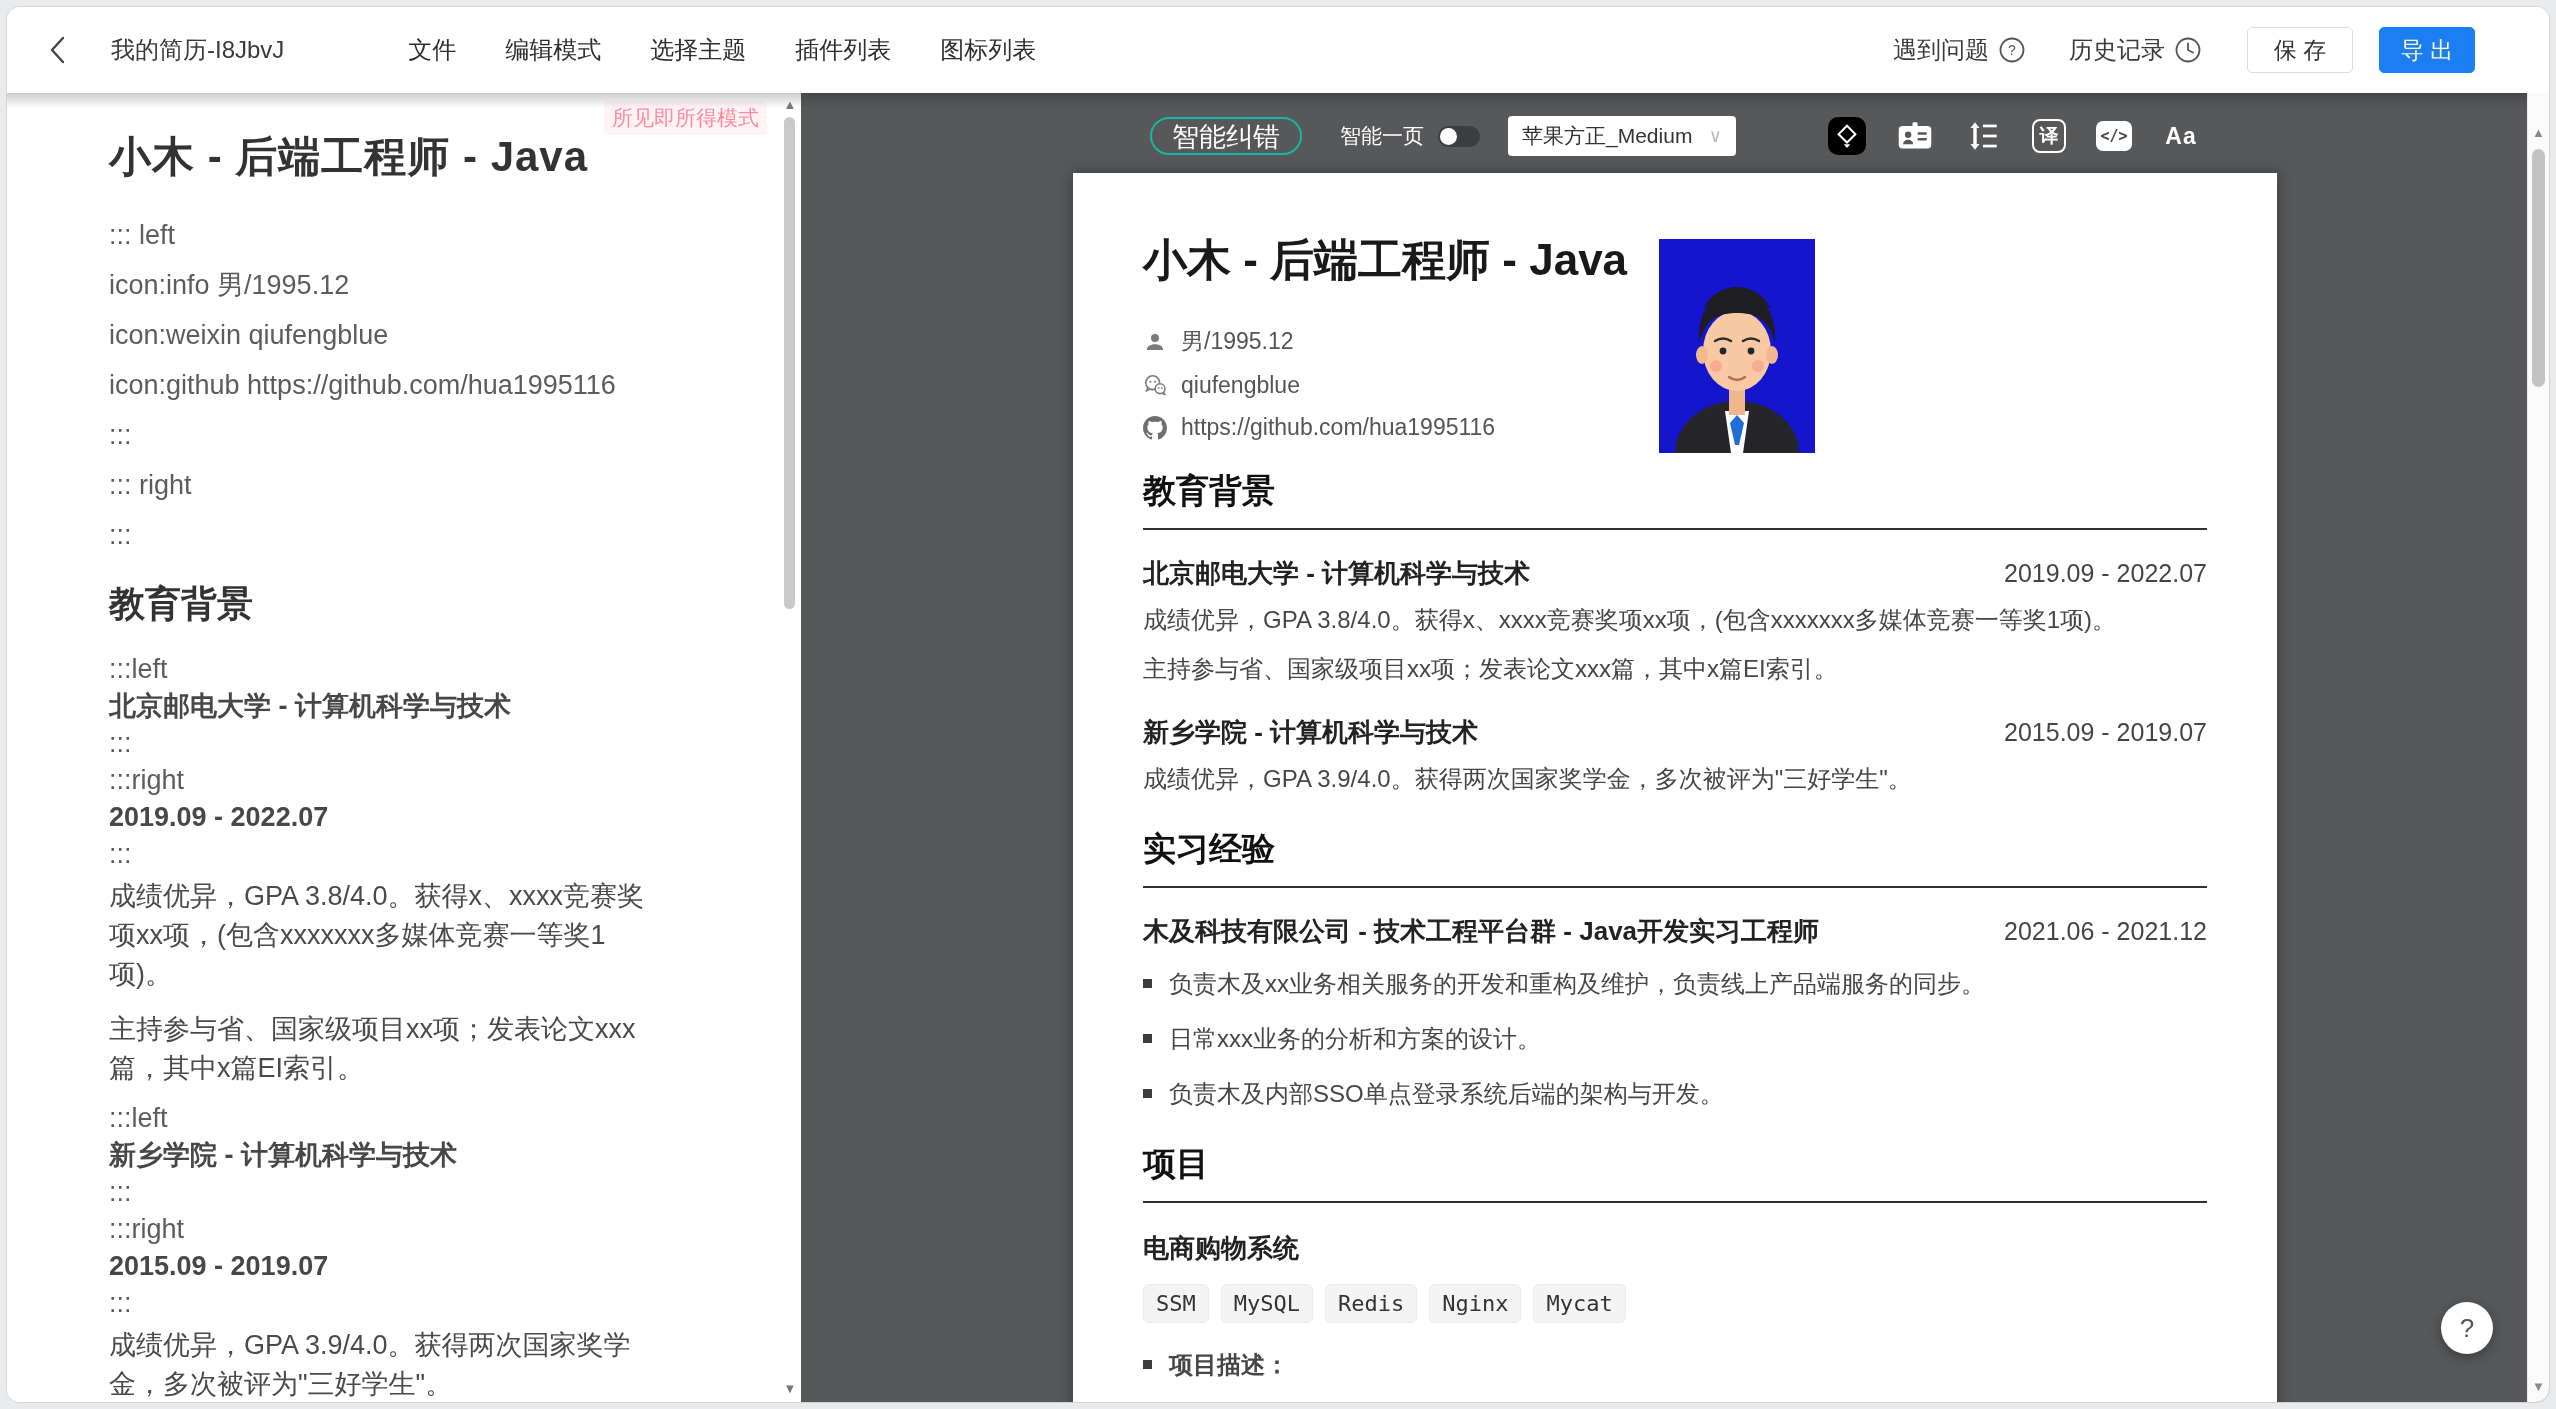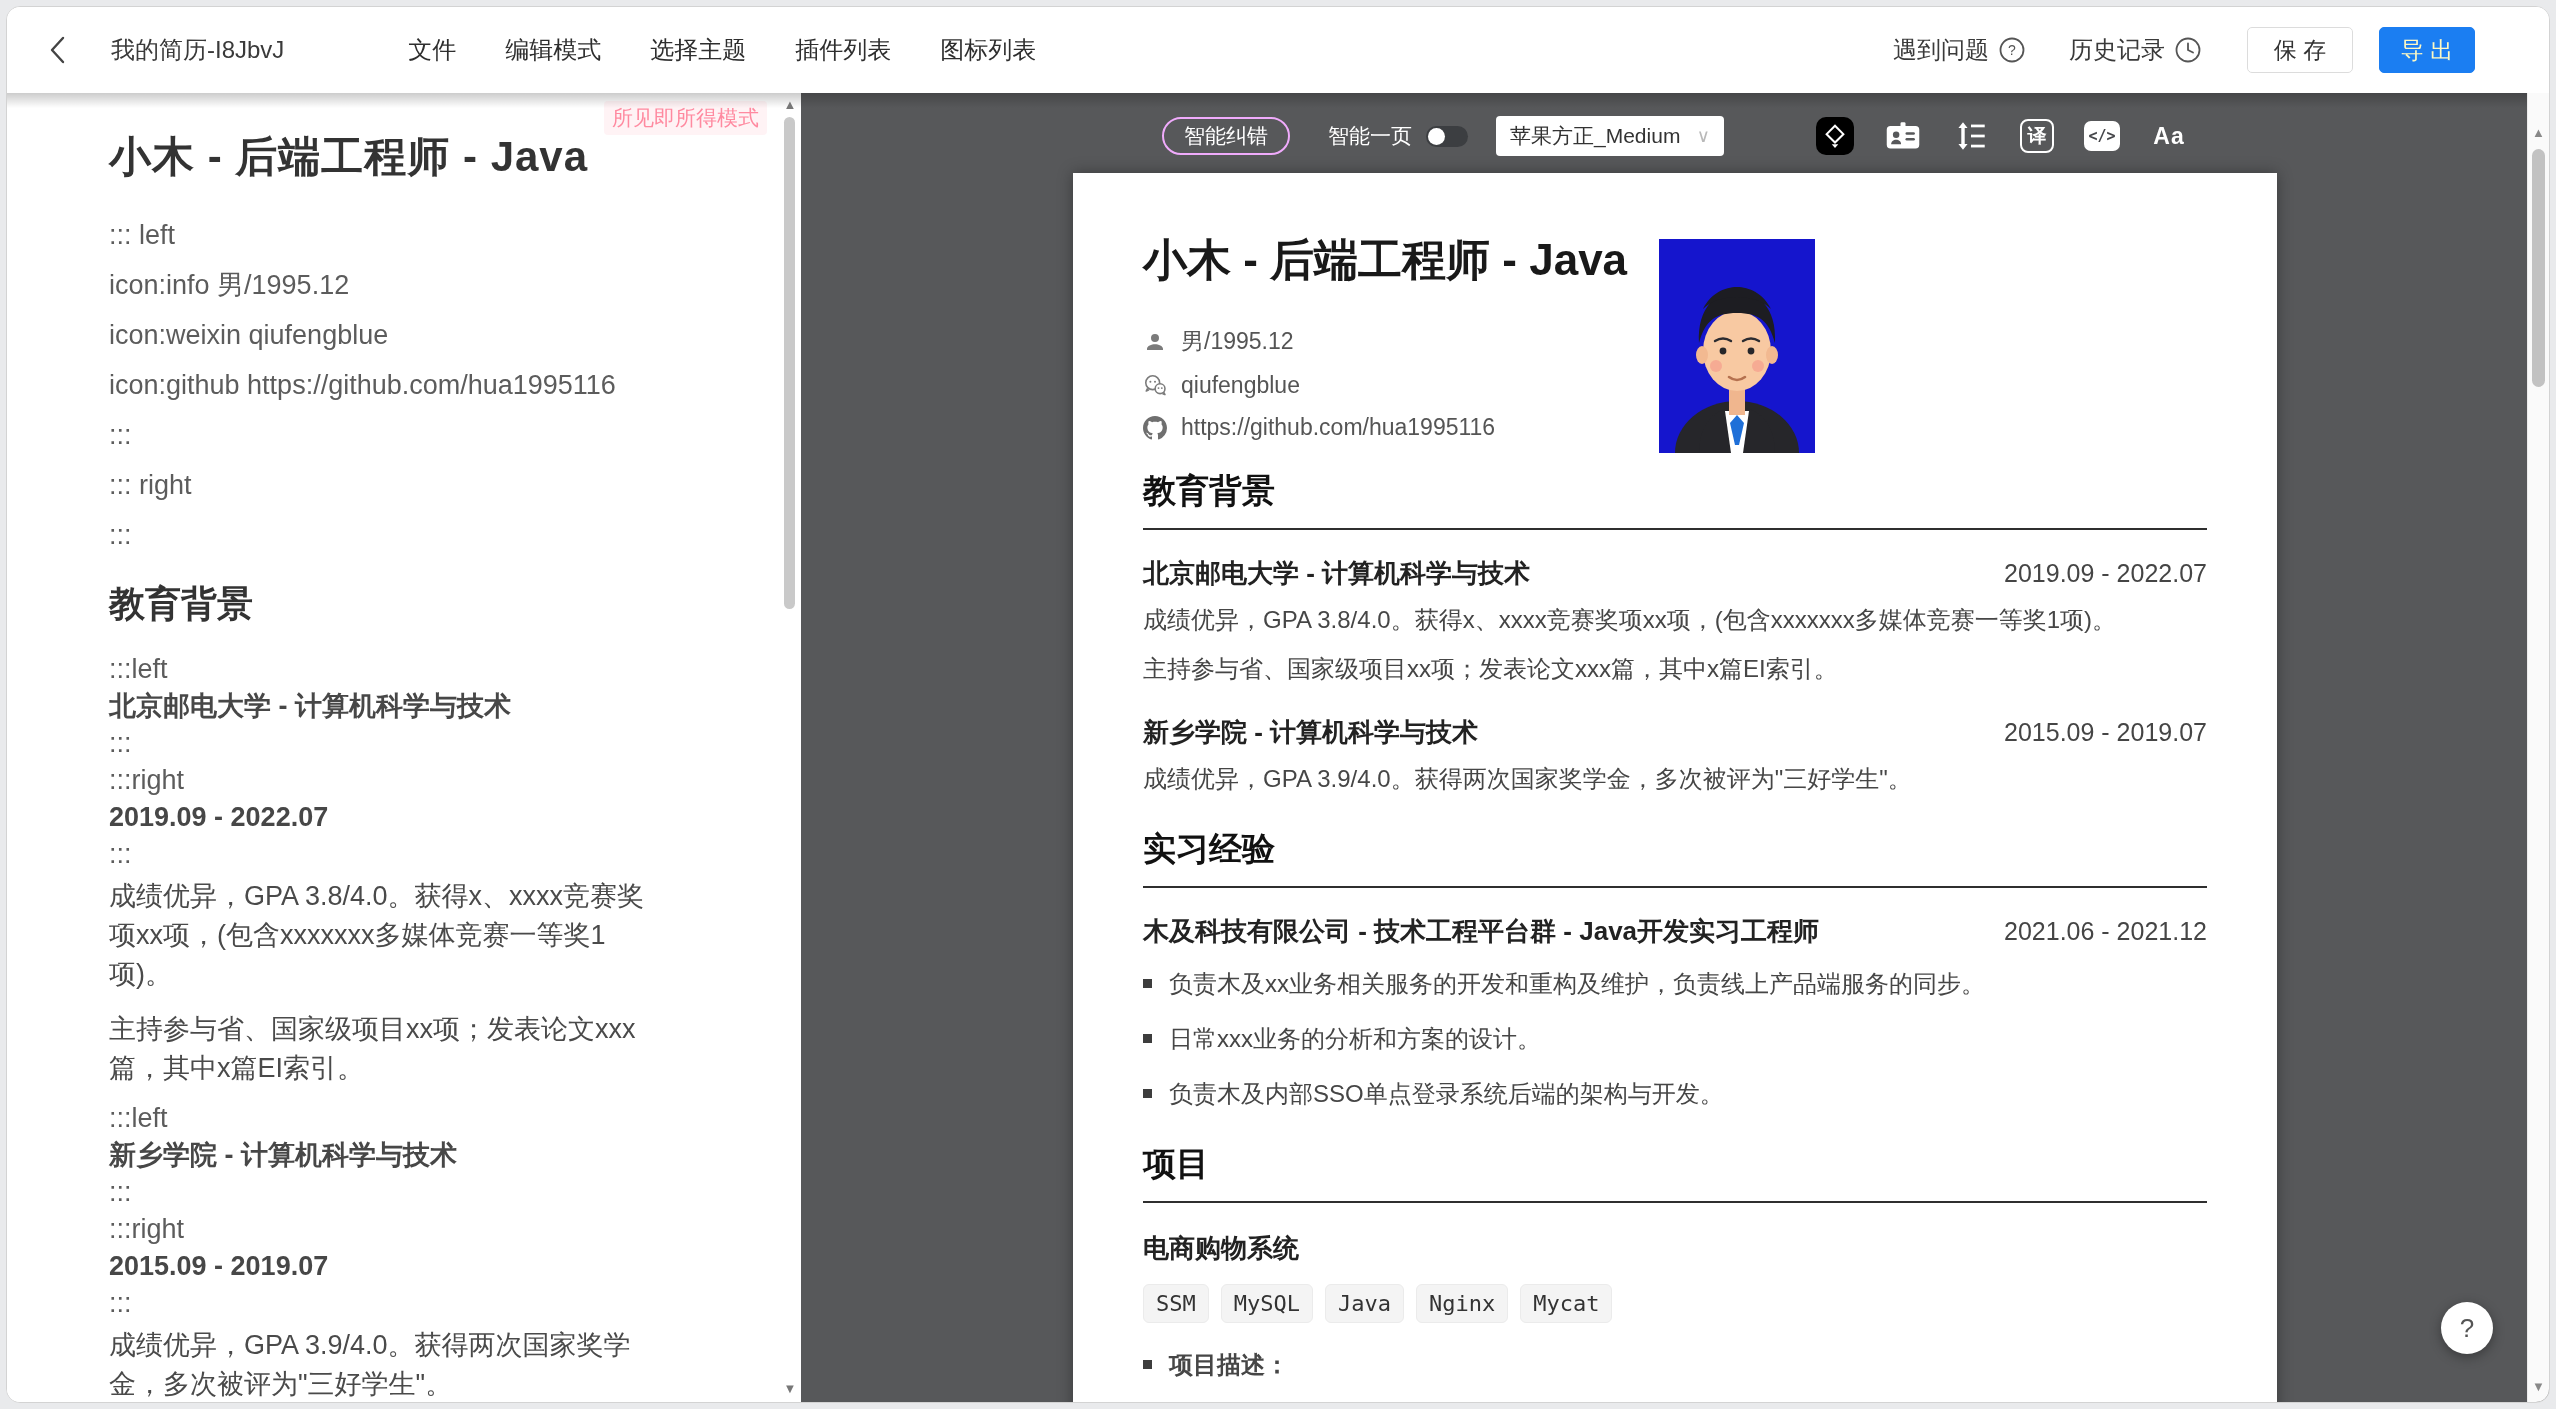--- a/index.html
+++ b/index.html
@@ -47,22 +47,22 @@
     font-size:13px; color:#777; cursor:pointer; }
   .ed-scroll .arr.up { top:4px; } .ed-scroll .arr.down { bottom:6px; }
   .ed-scroll .thumb { position:absolute; left:3px; top:24px; width:11px; height:492px;
     background:#c9c9c9; border-radius:6px; cursor:pointer; }
 
   
   .preview-pane { flex:1; background:#57585a; position:relative; display:flex;
     flex-direction:column; align-items:center; overflow:hidden; }
   .pv-toolbar { height:72px; flex:none; display:flex; align-items:center;
     justify-content:center; width:100%; padding-top:14px; }
-  .pv-pill { height:38px; padding:0 20px; border:2px solid #f0abfc; border-radius:19px;
-    background:transparent; color:#fff; font-size:21px; cursor:pointer; white-space:nowrap;
+  .pv-pill { height:38px; padding:0 20px; border:2px solid #14b8a6; border-radius:19px;
+    background:transparent; color:#fff; font-size:27px; cursor:pointer; white-space:nowrap;
     font-family:inherit; }
   .pv-label { color:#fff; font-size:21px; margin-left:38px; white-space:nowrap; }
   .pv-toggle { width:42px; height:21px; border-radius:11px; background:#3c3e41;
     margin-left:14px; position:relative; cursor:pointer; flex:none; }
   .pv-toggle .knob { position:absolute; left:2px; top:2px; width:17px; height:17px;
     border-radius:50%; background:#fff; }
   .pv-select { width:228px; height:40px; background:#fff; border-radius:4px; margin-left:28px;
     display:flex; align-items:center; justify-content:space-between; padding:0 14px;
     font-size:21px; color:#333; cursor:pointer; white-space:nowrap; }
   .pv-select .chev { color:#b9b9b9; font-size:18px; }
@@ -326,21 +326,21 @@
           <span class="sq"></span>
           <span>负责木及内部SSO单点登录系统后端的架构与开发。</span>
         </div>
 
         <div class="r-section-h">项目</div>
 
         <div class="r-proj-name">电商购物系统</div>
         <div class="r-tags">
           <span class="tag">SSM</span>
           <span class="tag">MySQL</span>
-          <span class="tag">Java</span>
+          <span class="tag">Redis</span>
           <span class="tag">Nginx</span>
           <span class="tag">Mycat</span>
         </div>
         <div class="r-bullet">
           <span class="sq"></span>
           <span class="r-desc-label">项目描述：</span>
         </div>
         <div class="r-desc">是一个完整的电商购物系统。主要功能是xxxx，在其中负责服务器架构,后端开发。主要功能是xxxx，在其中负责服务器架构,后端开发。</div>
       </div>
 

